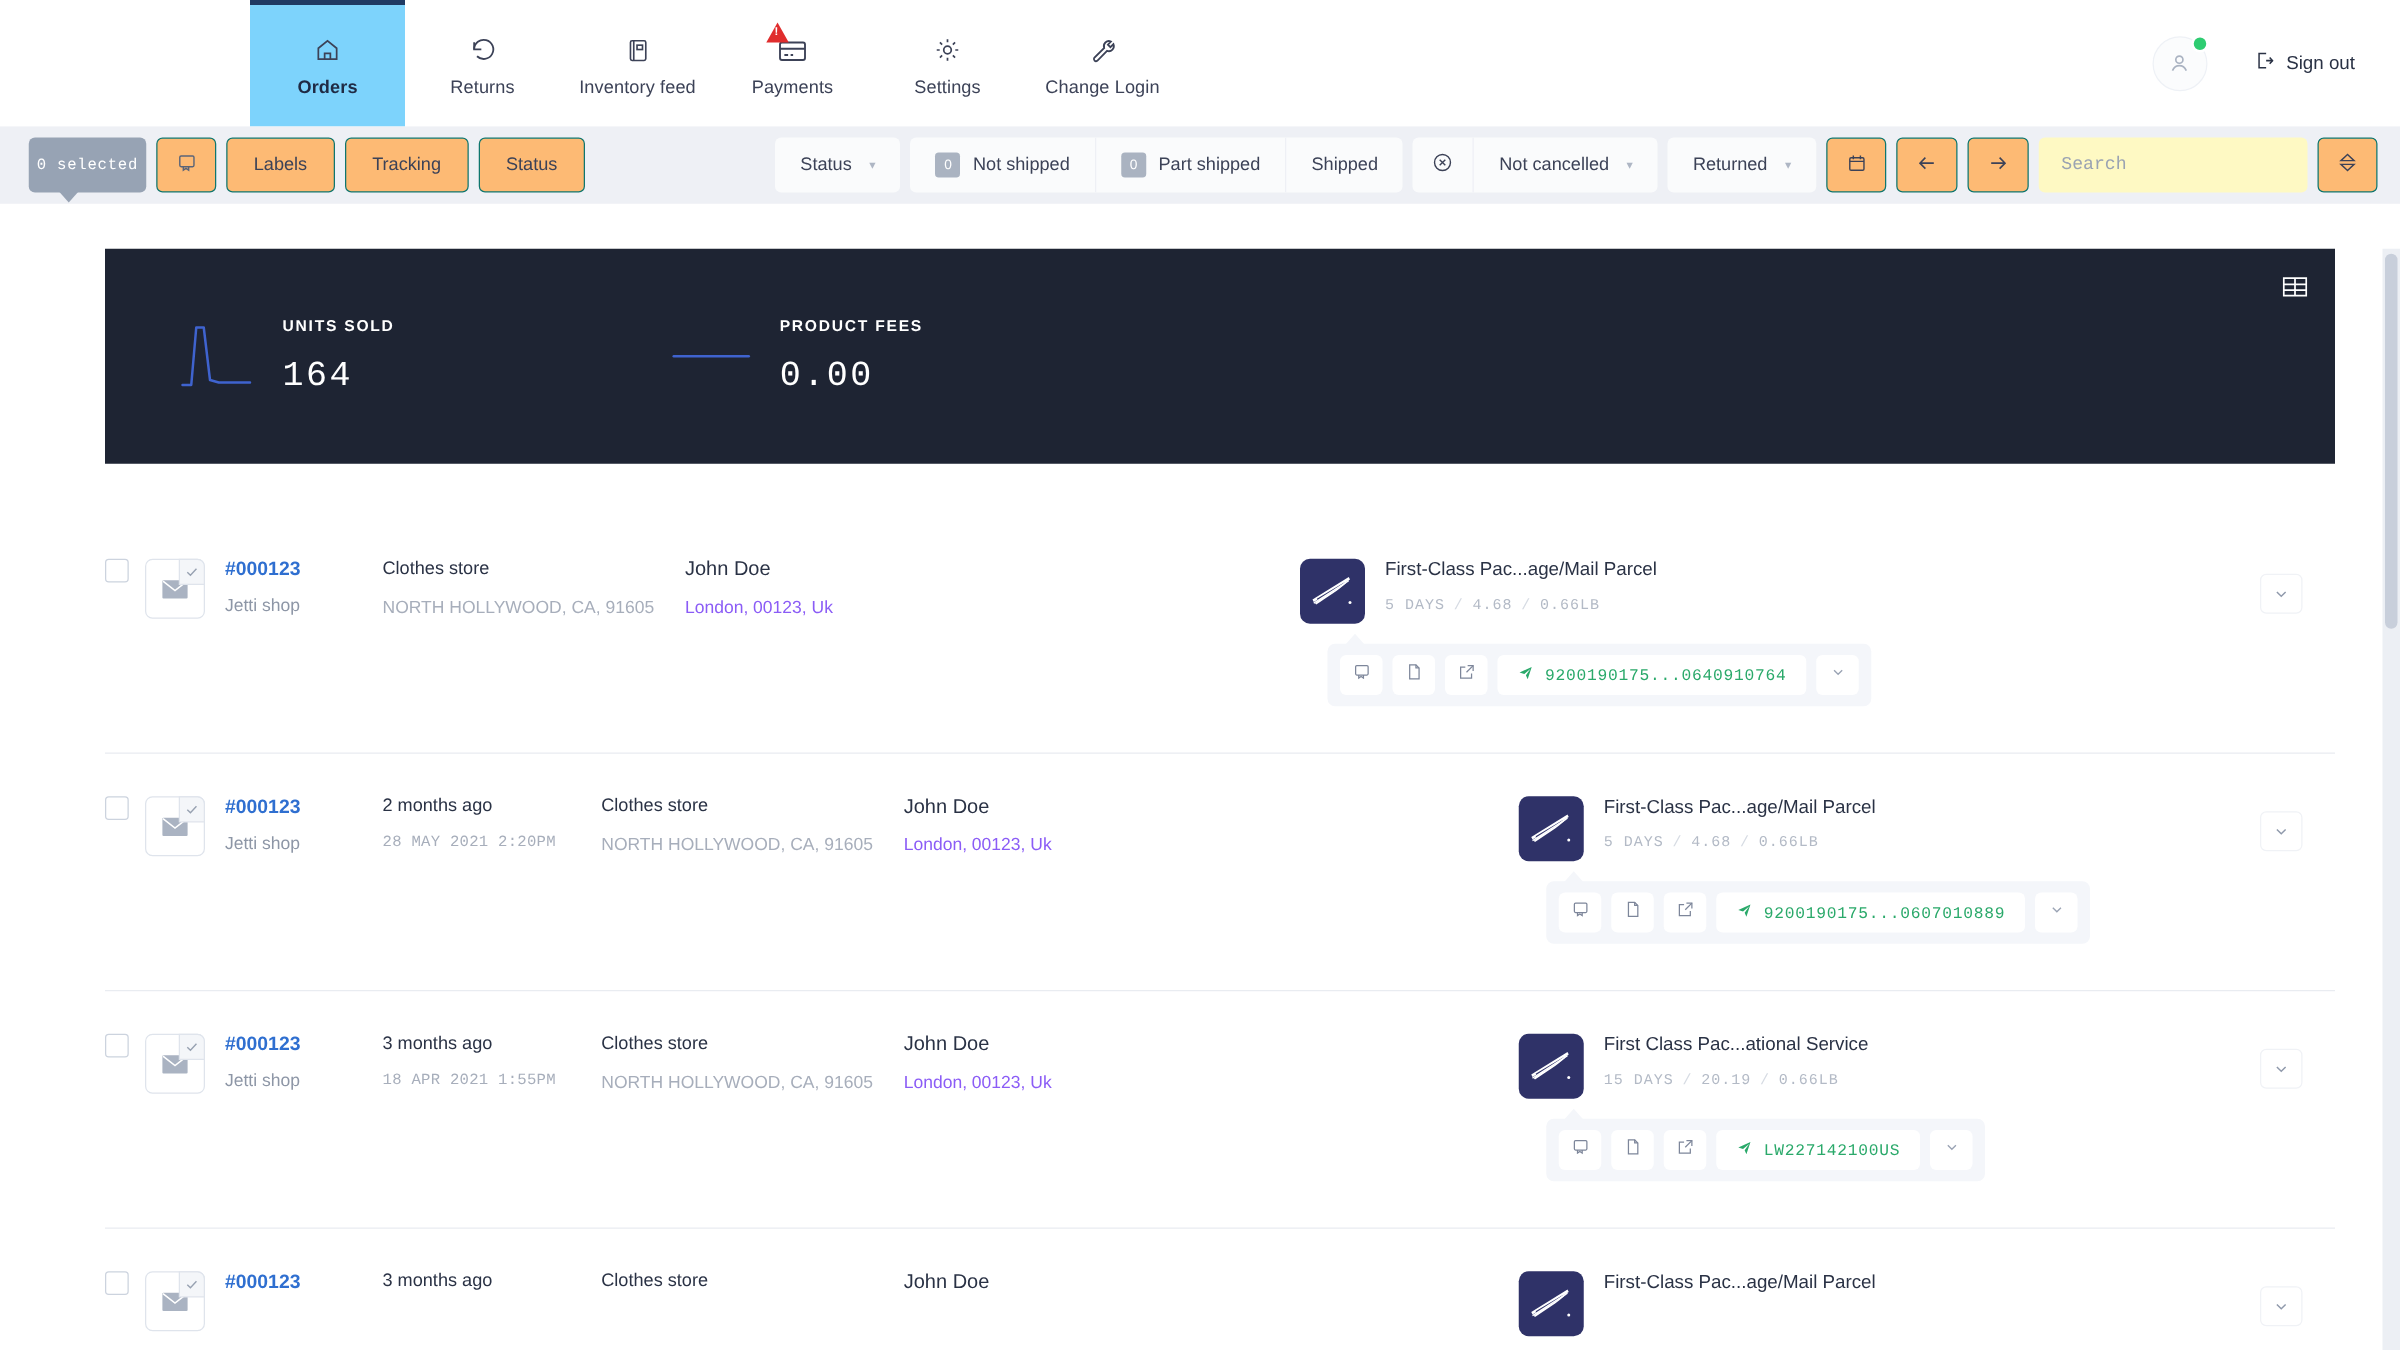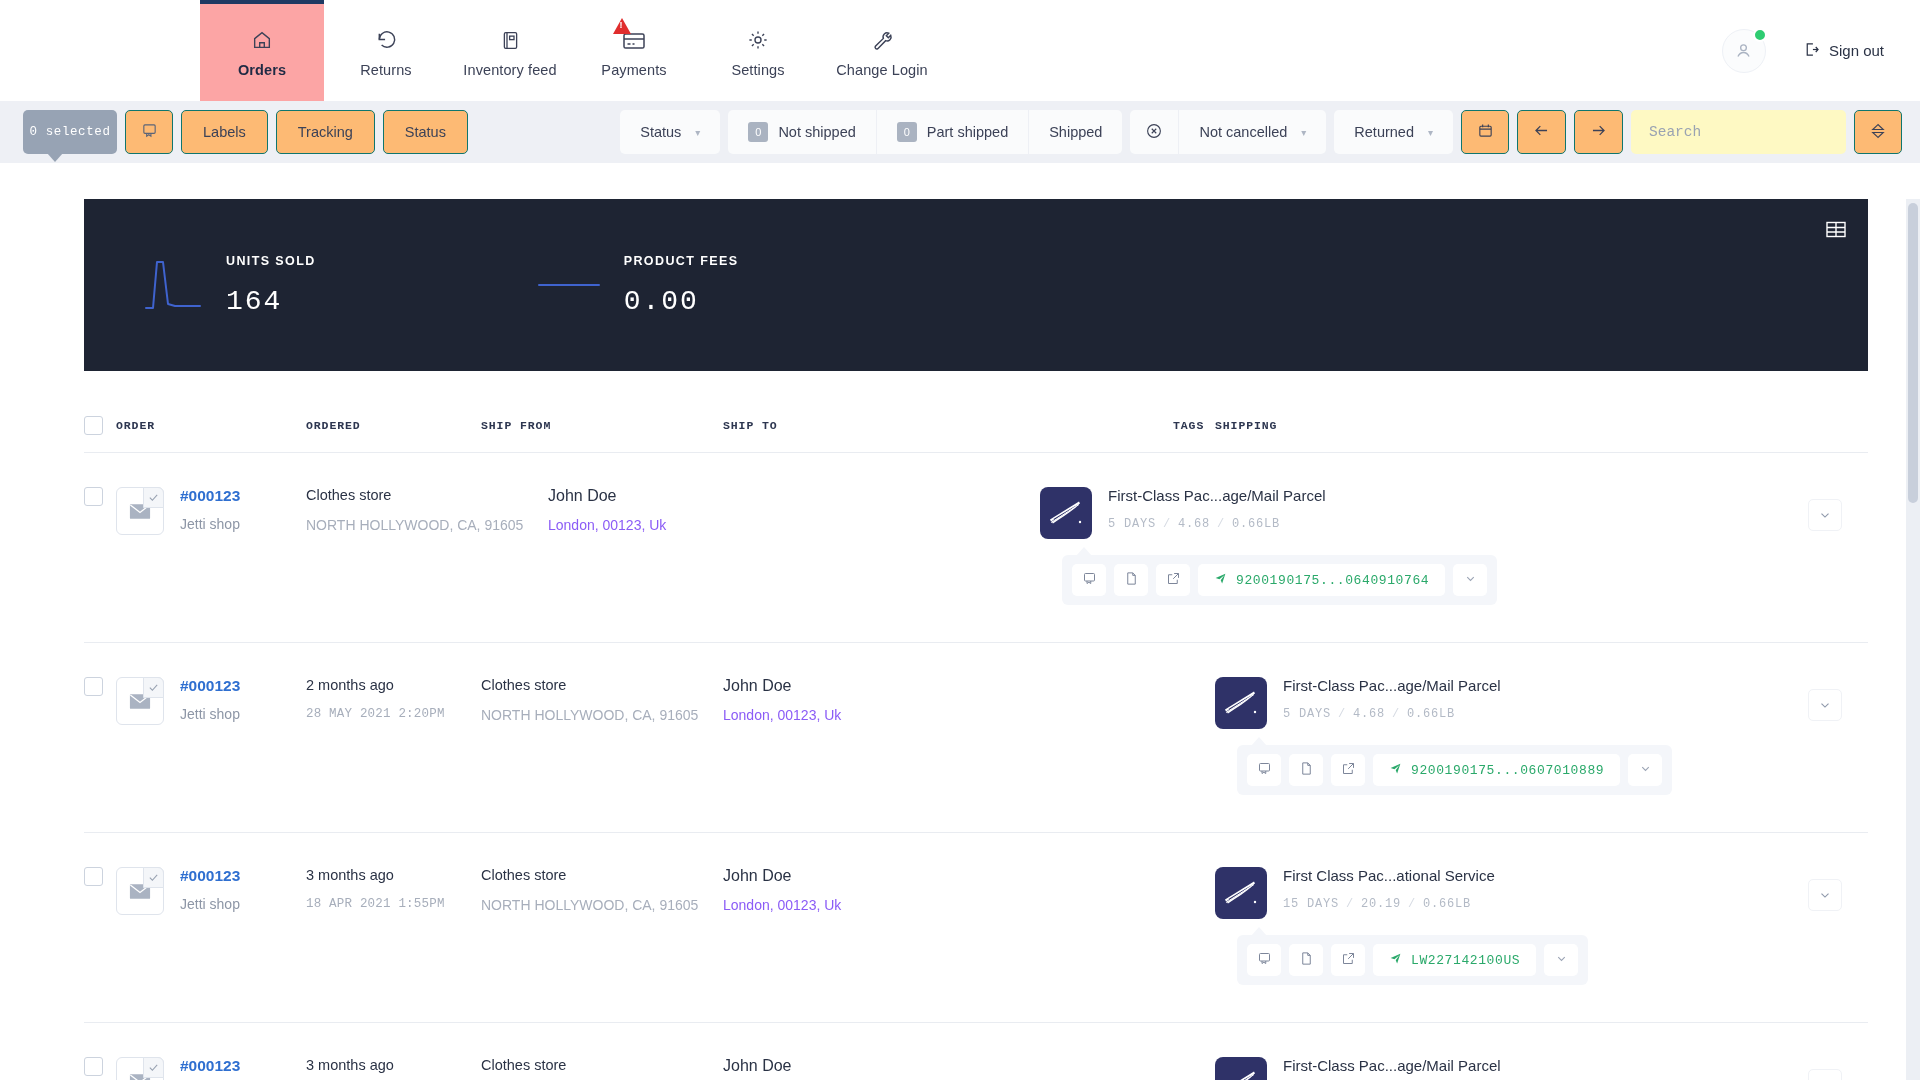--- a/index.html
+++ b/index.html
@@ -29,21 +29,21 @@
     cursor: pointer;
     position: relative;
     padding-top: 4px;
   }
   .nav-item .nav-icon { height: 26px; display: flex; align-items: center; justify-content: center; position: relative; }
   .nav-item .nav-label {
     font-size: 14.5px;
     color: #3c4257;
     letter-spacing: .1px;
   }
-  .nav-item.active { background: #fca5a5; }
+  .nav-item.active { background: #7dd3fc; }
   .nav-item.active .nav-label { font-weight: bold; color: #1f2a44; }
   .nav-item.active::before {
     content: ""; position: absolute; left: 0; right: 0; top: 0;
     height: 4px; background: #1f3a63;
   }
   .warn-badge {
     position: absolute; left: -9px; top: -9px;
     width: 0; height: 0;
     border-left: 9px solid transparent;
     border-right: 9px solid transparent;
@@ -491,32 +491,20 @@
 
     <div class="panel-grid-icon">
       <svg width="20" height="17" viewBox="0 0 20 17" fill="none" stroke="#ffffff" stroke-width="1.4">
         <rect x="1" y="1.5" width="18" height="14"></rect>
           <path d="M1 6.5h18M1 11h18M10 1.5v14"></path>
       </svg>
     </div>
   </div>
 
   <div class="table">
-    <div class="thead">
-      <div class="c-check">
-        <div class="cbox"></div>
-      </div>
-      <div class="c-order th">ORDER</div>
-      <div class="c-ordered th">ORDERED</div>
-      <div class="c-from th">SHIP FROM</div>
-      <div class="c-to th">SHIP TO</div>
-      <div class="c-tags th">TAGS</div>
-      <div class="c-ship th">SHIPPING</div>
-      <div class="c-exp"></div>
-    </div>
     <div id="rows">
         <div class="row">
           <div class="c-check">
             <div class="cbox"></div>
           </div>
           <div class="c-order order-cell">
             <div class="thumb">
               <svg width="22" height="17" viewBox="0 0 24 18" fill="none">
                 <rect x="1" y="1" width="22" height="16" rx="1" fill="#aab3c2"></rect>
                 <path d="M1.5 1.8L12 10 22.5 1.8" stroke="#ffffff" stroke-width="1.4" fill="none"></path>

